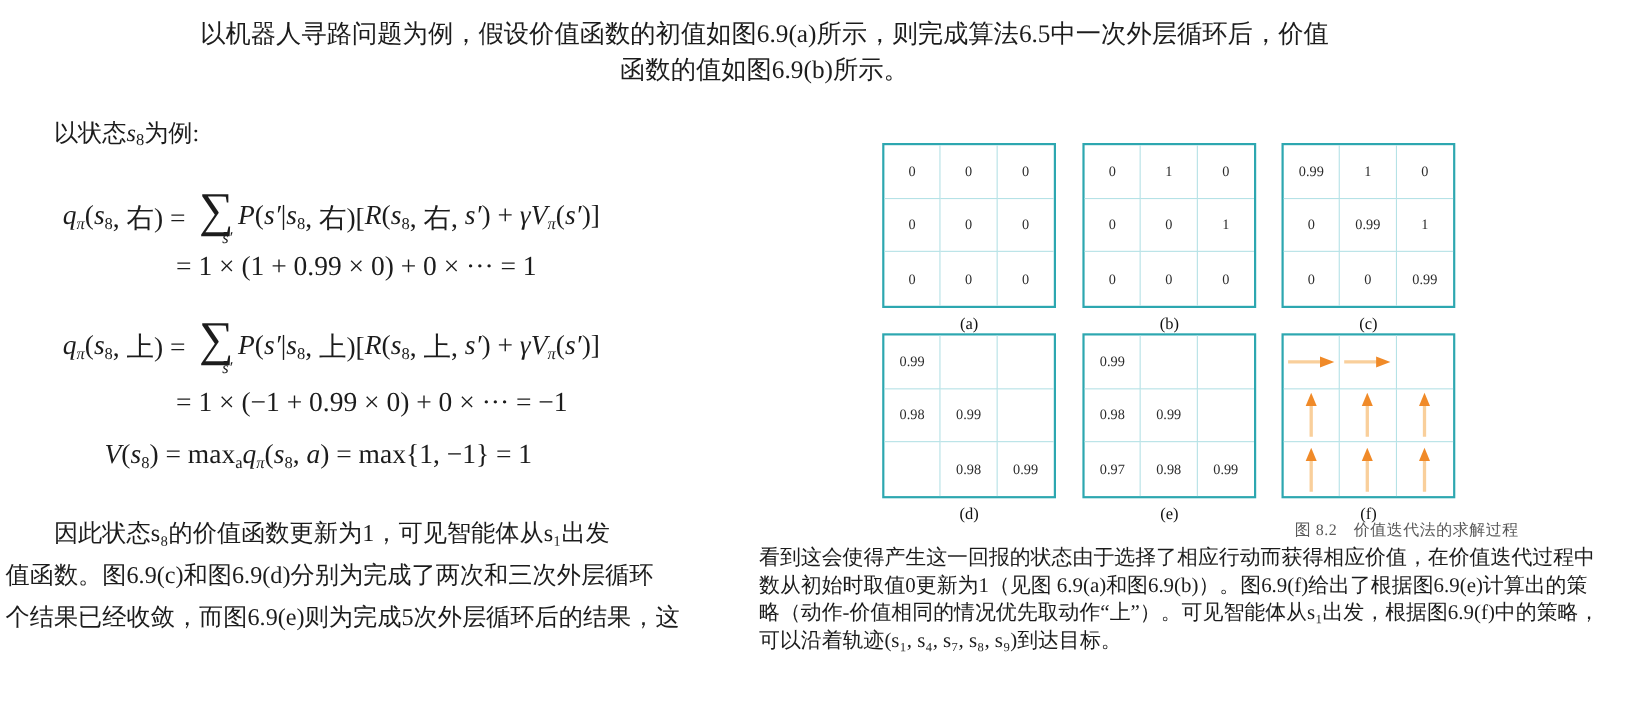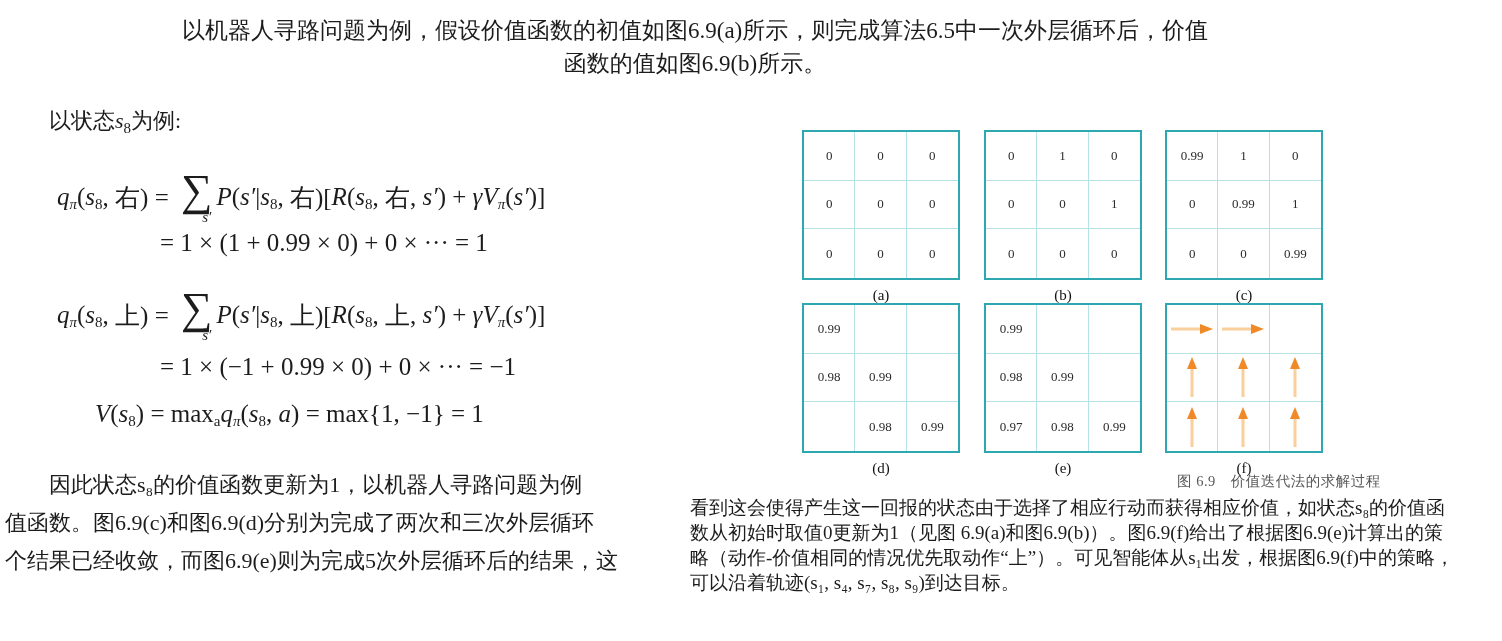--- a/index.html
+++ b/index.html
@@ -146,21 +146,21 @@
       <span class="tk-subit">π</span>
       <span class="tk-up">(</span>
       <span class="tk-it">s</span>
       <span class="tk-sub">8</span>
       <span class="tk-up">, </span>
       <span class="tk-it">a</span>
       <span class="tk-up">) = max{1, −1} = 1</span>
     </div>
 
   <div id="left-para">
-    <div class="indent">因此状态s₈的价值函数更新为1，以机器人寻路问题为例</div>
+    <div class="indent">因此状态s₈的价值函数更新为1，可见智能体从s₁出发</div>
     <div>值函数。图6.9(c)和图6.9(d)分别为完成了两次和三次外层循环</div>
     <div>个结果已经收敛，而图6.9(e)则为完成5次外层循环后的结果，这</div>
   </div>
 
   <div class="grid-fig" id="grid-0">
     <div class="grid">
         <div class="cell">0</div>
         <div class="cell">0</div>
         <div class="cell">0</div>
         <div class="cell">0</div>
@@ -276,22 +276,22 @@
         <div class="cell">
           <svg width="14" height="42">
             <line stroke="#f9cf9b" stroke-width="3" x1="7" y1="41" x2="7" y2="12"></line>
             <polygon fill="#f08a28" points="2,13 7,1 12,13"></polygon>
           </svg>
         </div>
       </div>
     <div class="grid-label">(f)</div>
   </div>
 
-  <div id="fig-caption">图 6.9　价值迭代法的求解过程</div>
+  <div id="fig-caption">图 8.2　价值迭代法的求解过程</div>
 
   <div id="right-para">
-    <div>看到这会使得产生这一回报的状态由于选择了相应行动而获得相应价值，如状态s₈的价值函</div>
+    <div>看到这会使得产生这一回报的状态由于选择了相应行动而获得相应价值，在价值迭代过程中</div>
     <div>数从初始时取值0更新为1（见图 6.9(a)和图6.9(b)）。图6.9(f)给出了根据图6.9(e)计算出的策</div>
     <div>略（动作-价值相同的情况优先取动作“上”）。可见智能体从s₁出发，根据图6.9(f)中的策略，</div>
     <div>可以沿着轨迹(s₁, s₄, s₇, s₈, s₉)到达目标。</div>
   </div>
 
 </div>
 
 </body></html>

